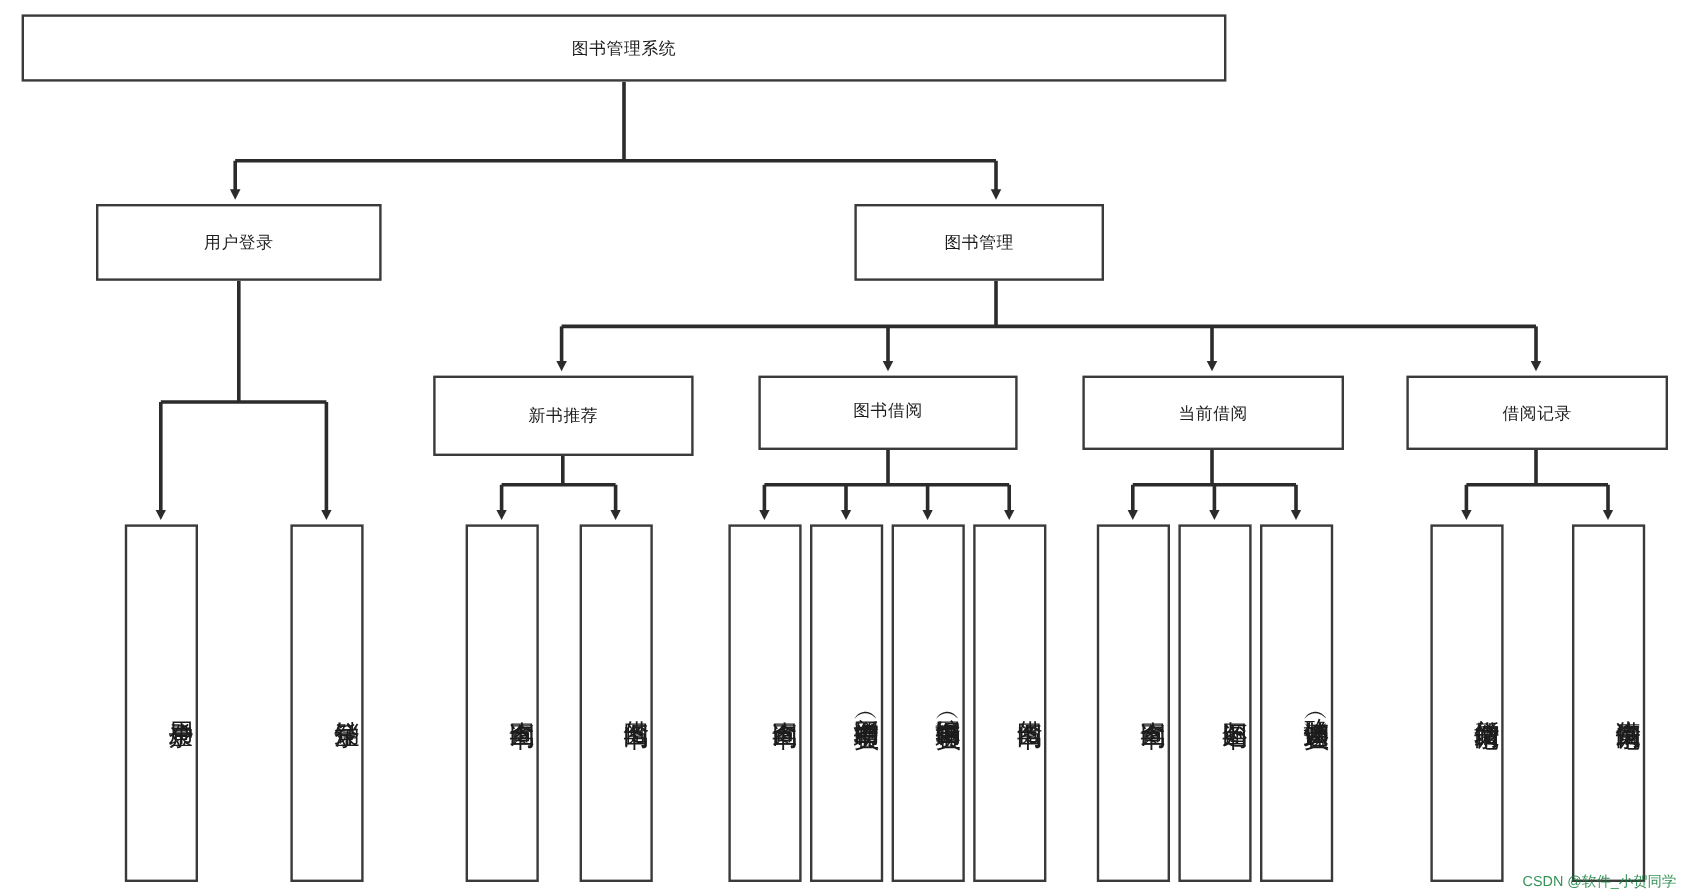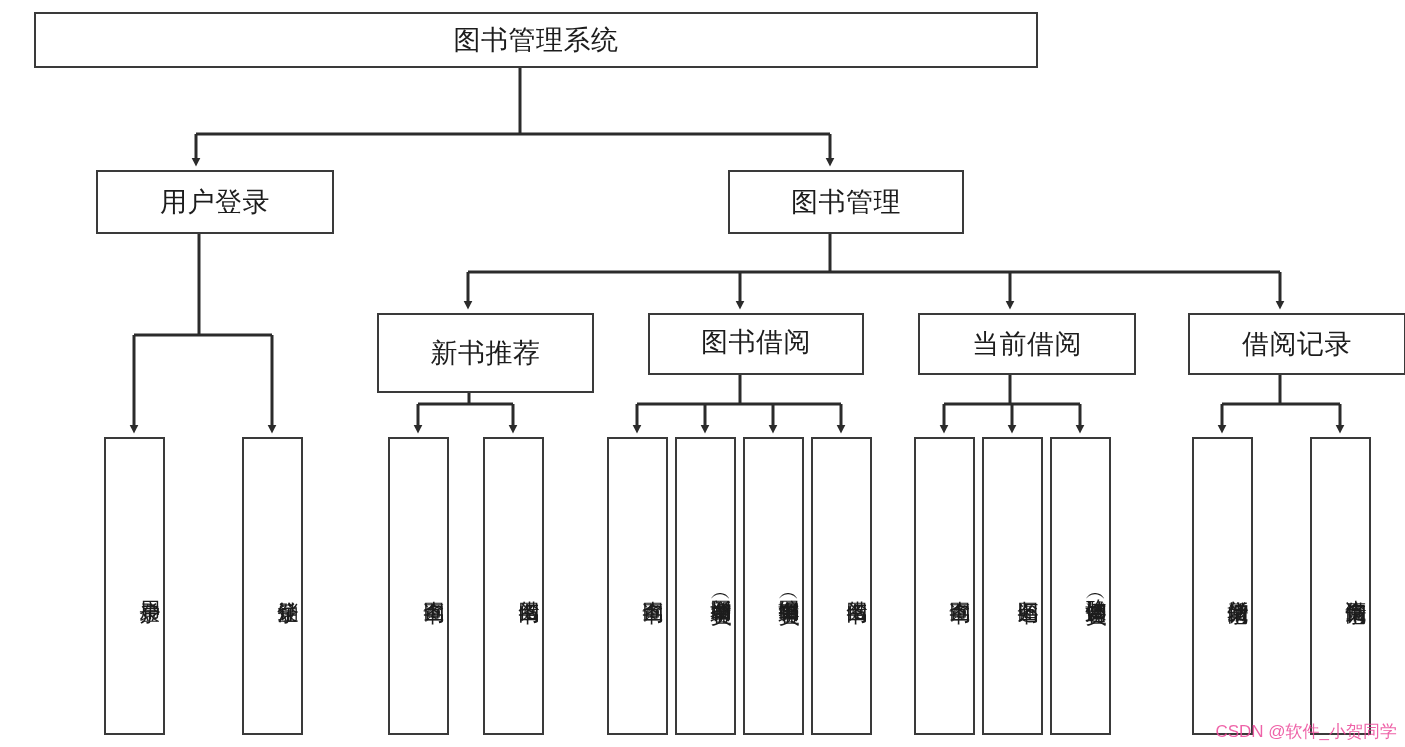--- a/index.html
+++ b/index.html
@@ -29,24 +29,23 @@
     position: absolute;
     box-sizing: border-box;
     border: 2px solid #3a3a3a;
     background: #ffffff;
     display: flex;
     align-items: center;
     justify-content: center;
     color: #1c1c1c;
   }
   .node.horizontal {
-    font-size: 27px;
+    font-size: 14px;
     letter-spacing: 0.5px;
     line-height: 1.2;
-    margin-left: 16px;
   }
   .node.vertical {
     writing-mode: vertical-rl;
     text-orientation: upright;
     font-size: 21px;
     line-height: 1.28;
     letter-spacing: 1px;
     padding: 6px 0;
     align-items: flex-start;
     justify-content: center;
@@ -56,22 +55,22 @@
     text-orientation: upright;
     white-space: nowrap;
   }
   .root {
     font-size: 22px;
   }
   #watermark {
     position: absolute;
     right: 8px;
     bottom: 4px;
-    font-size: 17px;
-    color: #ec4899;
+    font-size: 12px;
+    color: #15803d;
     opacity: 0.85;
     white-space: nowrap;
   }
 </style>
 </head>
 <body>
 
 <div id="canvas">
 
   <svg id="edges" viewBox="0 0 1405 747">
@@ -124,25 +123,25 @@
     </g>
   </svg>
 
   <div class="node horizontal root" style="left:18px; top:12px; width:1004px; height:56px;">
     <span>图书管理系统</span>
   </div>
 
   <div class="node horizontal" style="left:80px; top:170px; width:238px; height:64px;">
     <span>用户登录</span>
   </div>
-  <div class="node horizontal" style="left:712px; top:170px; width:236px; height:64px;">
+  <div class="node horizontal" style="left:712px; top:170px; width:208px; height:64px;">
     <span>图书管理</span>
   </div>
 
-  <div class="node horizontal" style="left:361px; top:313px; width:217px; height:80px;">
+  <div class="node horizontal" style="left:361px; top:313px; width:217px; height:67px;">
     <span>新书推荐</span>
   </div>
   <div class="node horizontal" style="left:632px; top:313px; width:216px; height:62px;font-family:Liberation Mono, monospace;">
     <span>图书借阅</span>
   </div>
   <div class="node horizontal" style="left:902px; top:313px; width:218px; height:62px;">
     <span>当前借阅</span>
   </div>
   <div class="node horizontal" style="left:1172px; top:313px; width:218px; height:62px;align-items:center;">
     <span>借阅记录</span>

